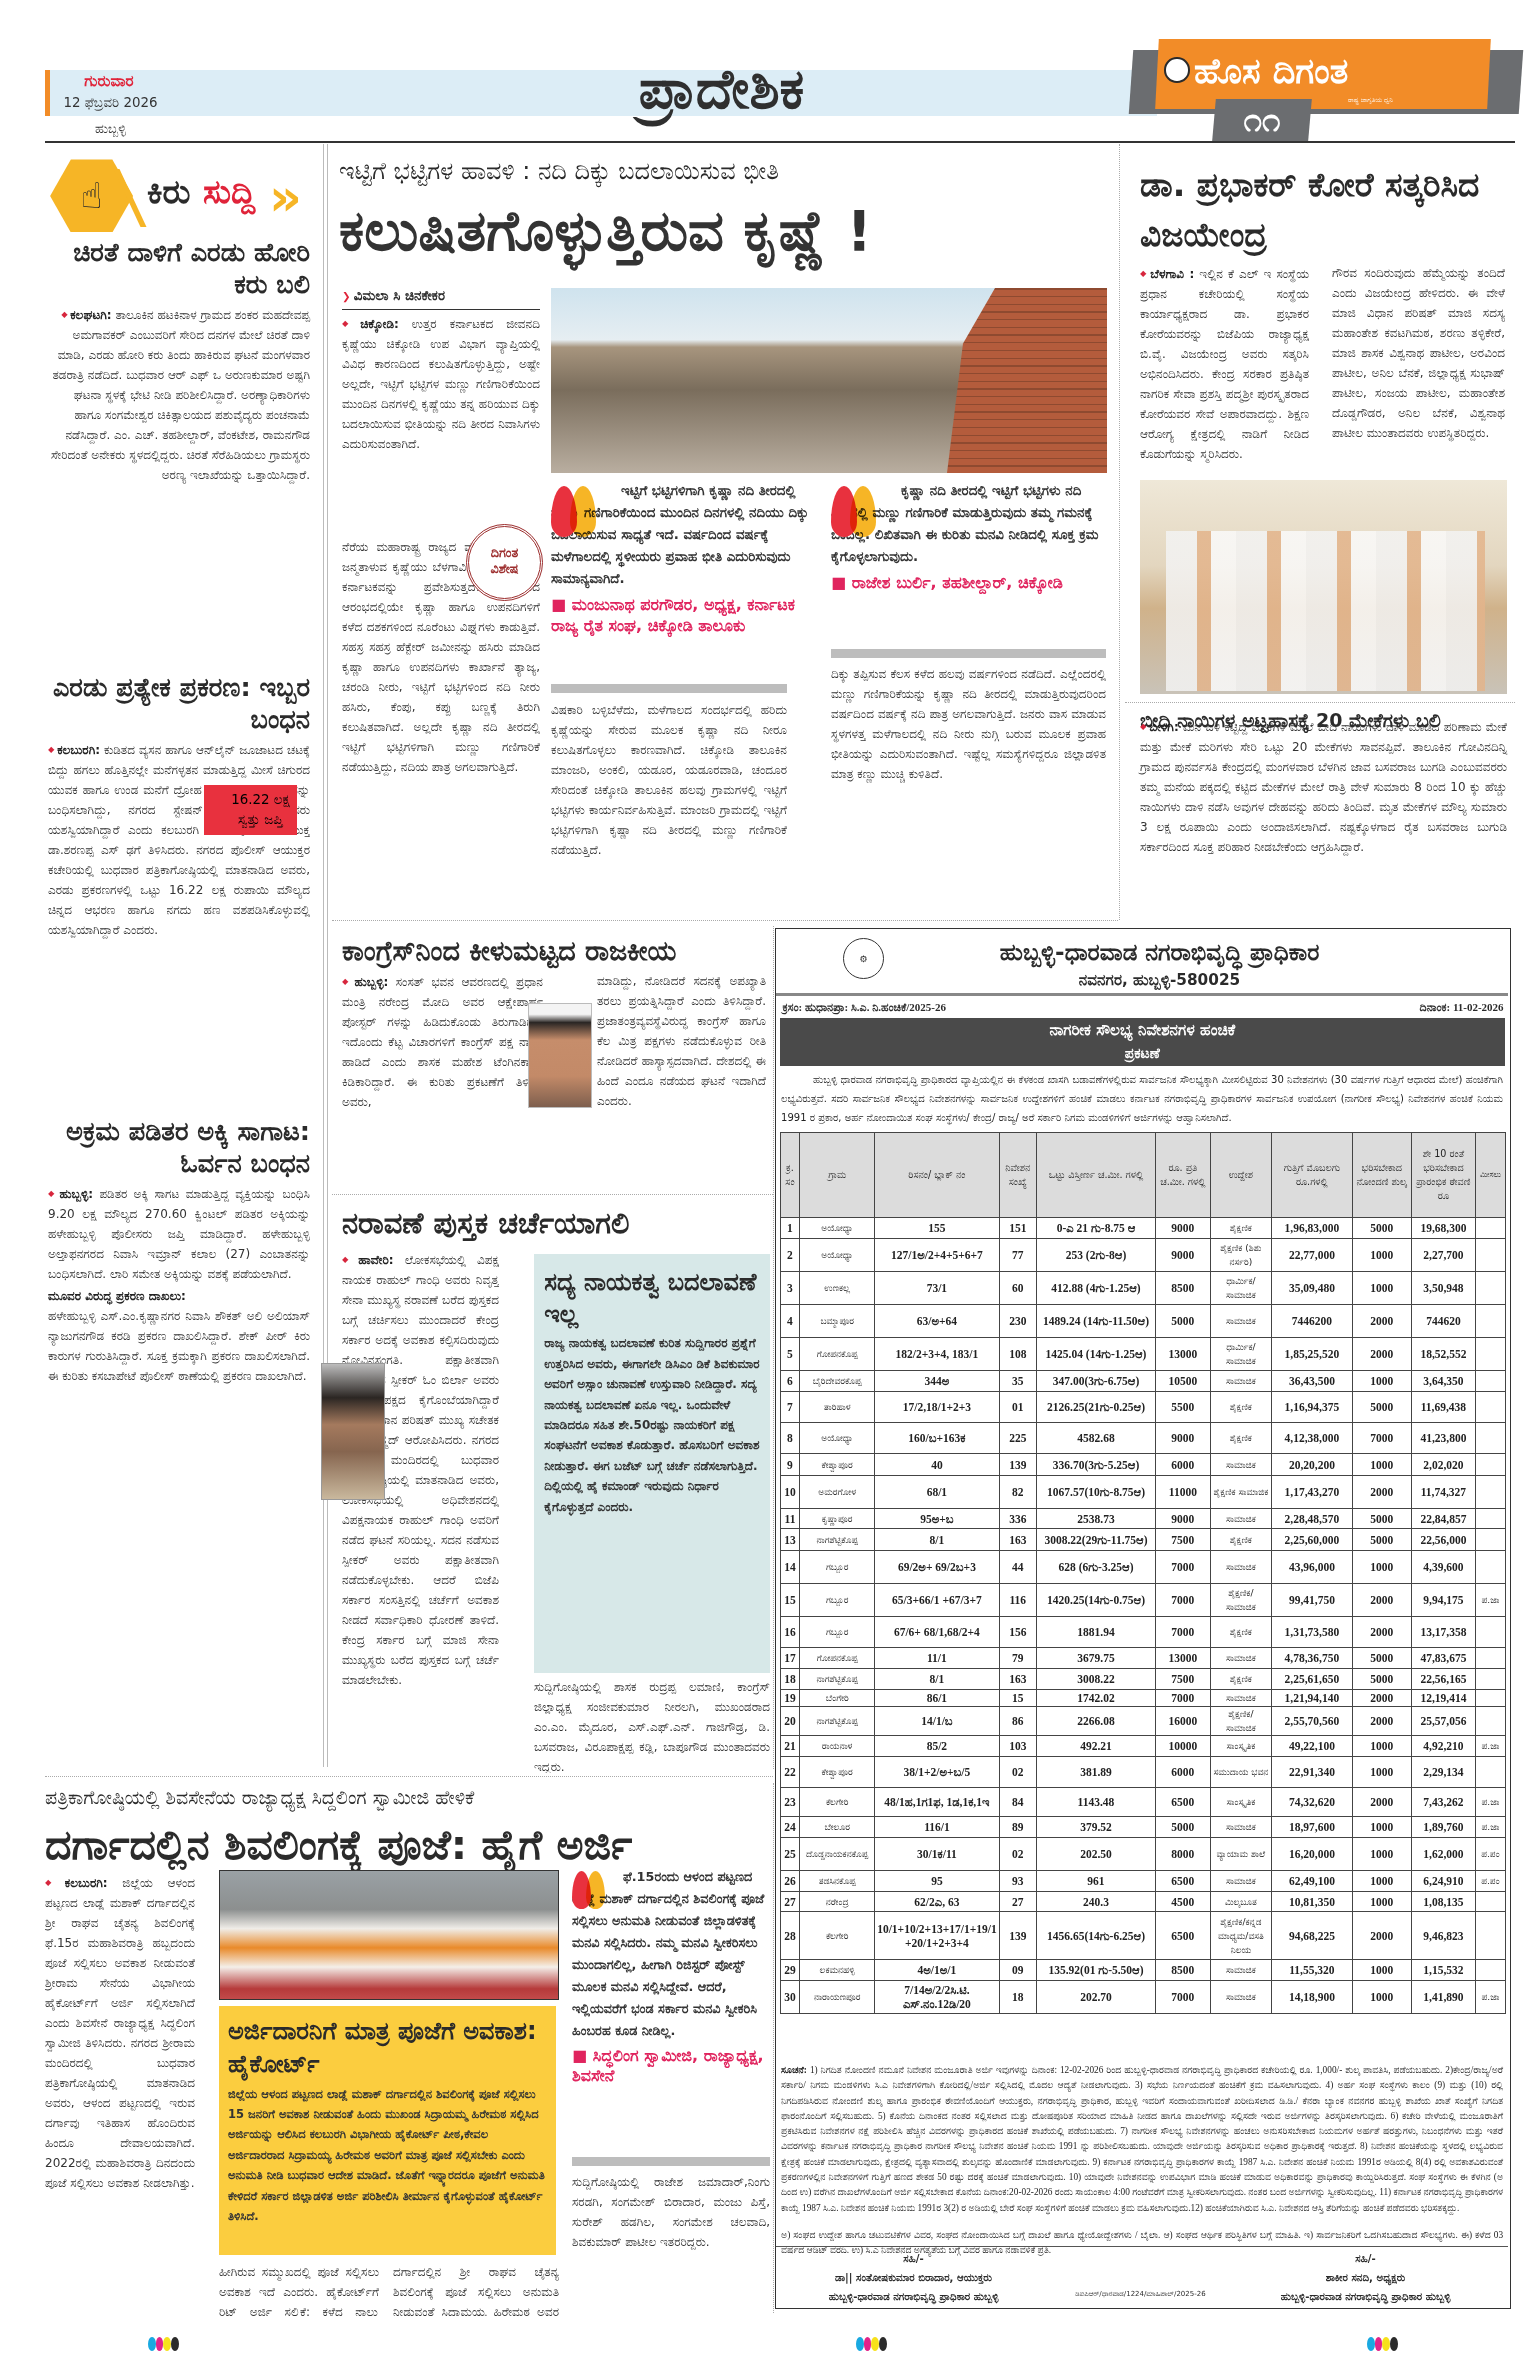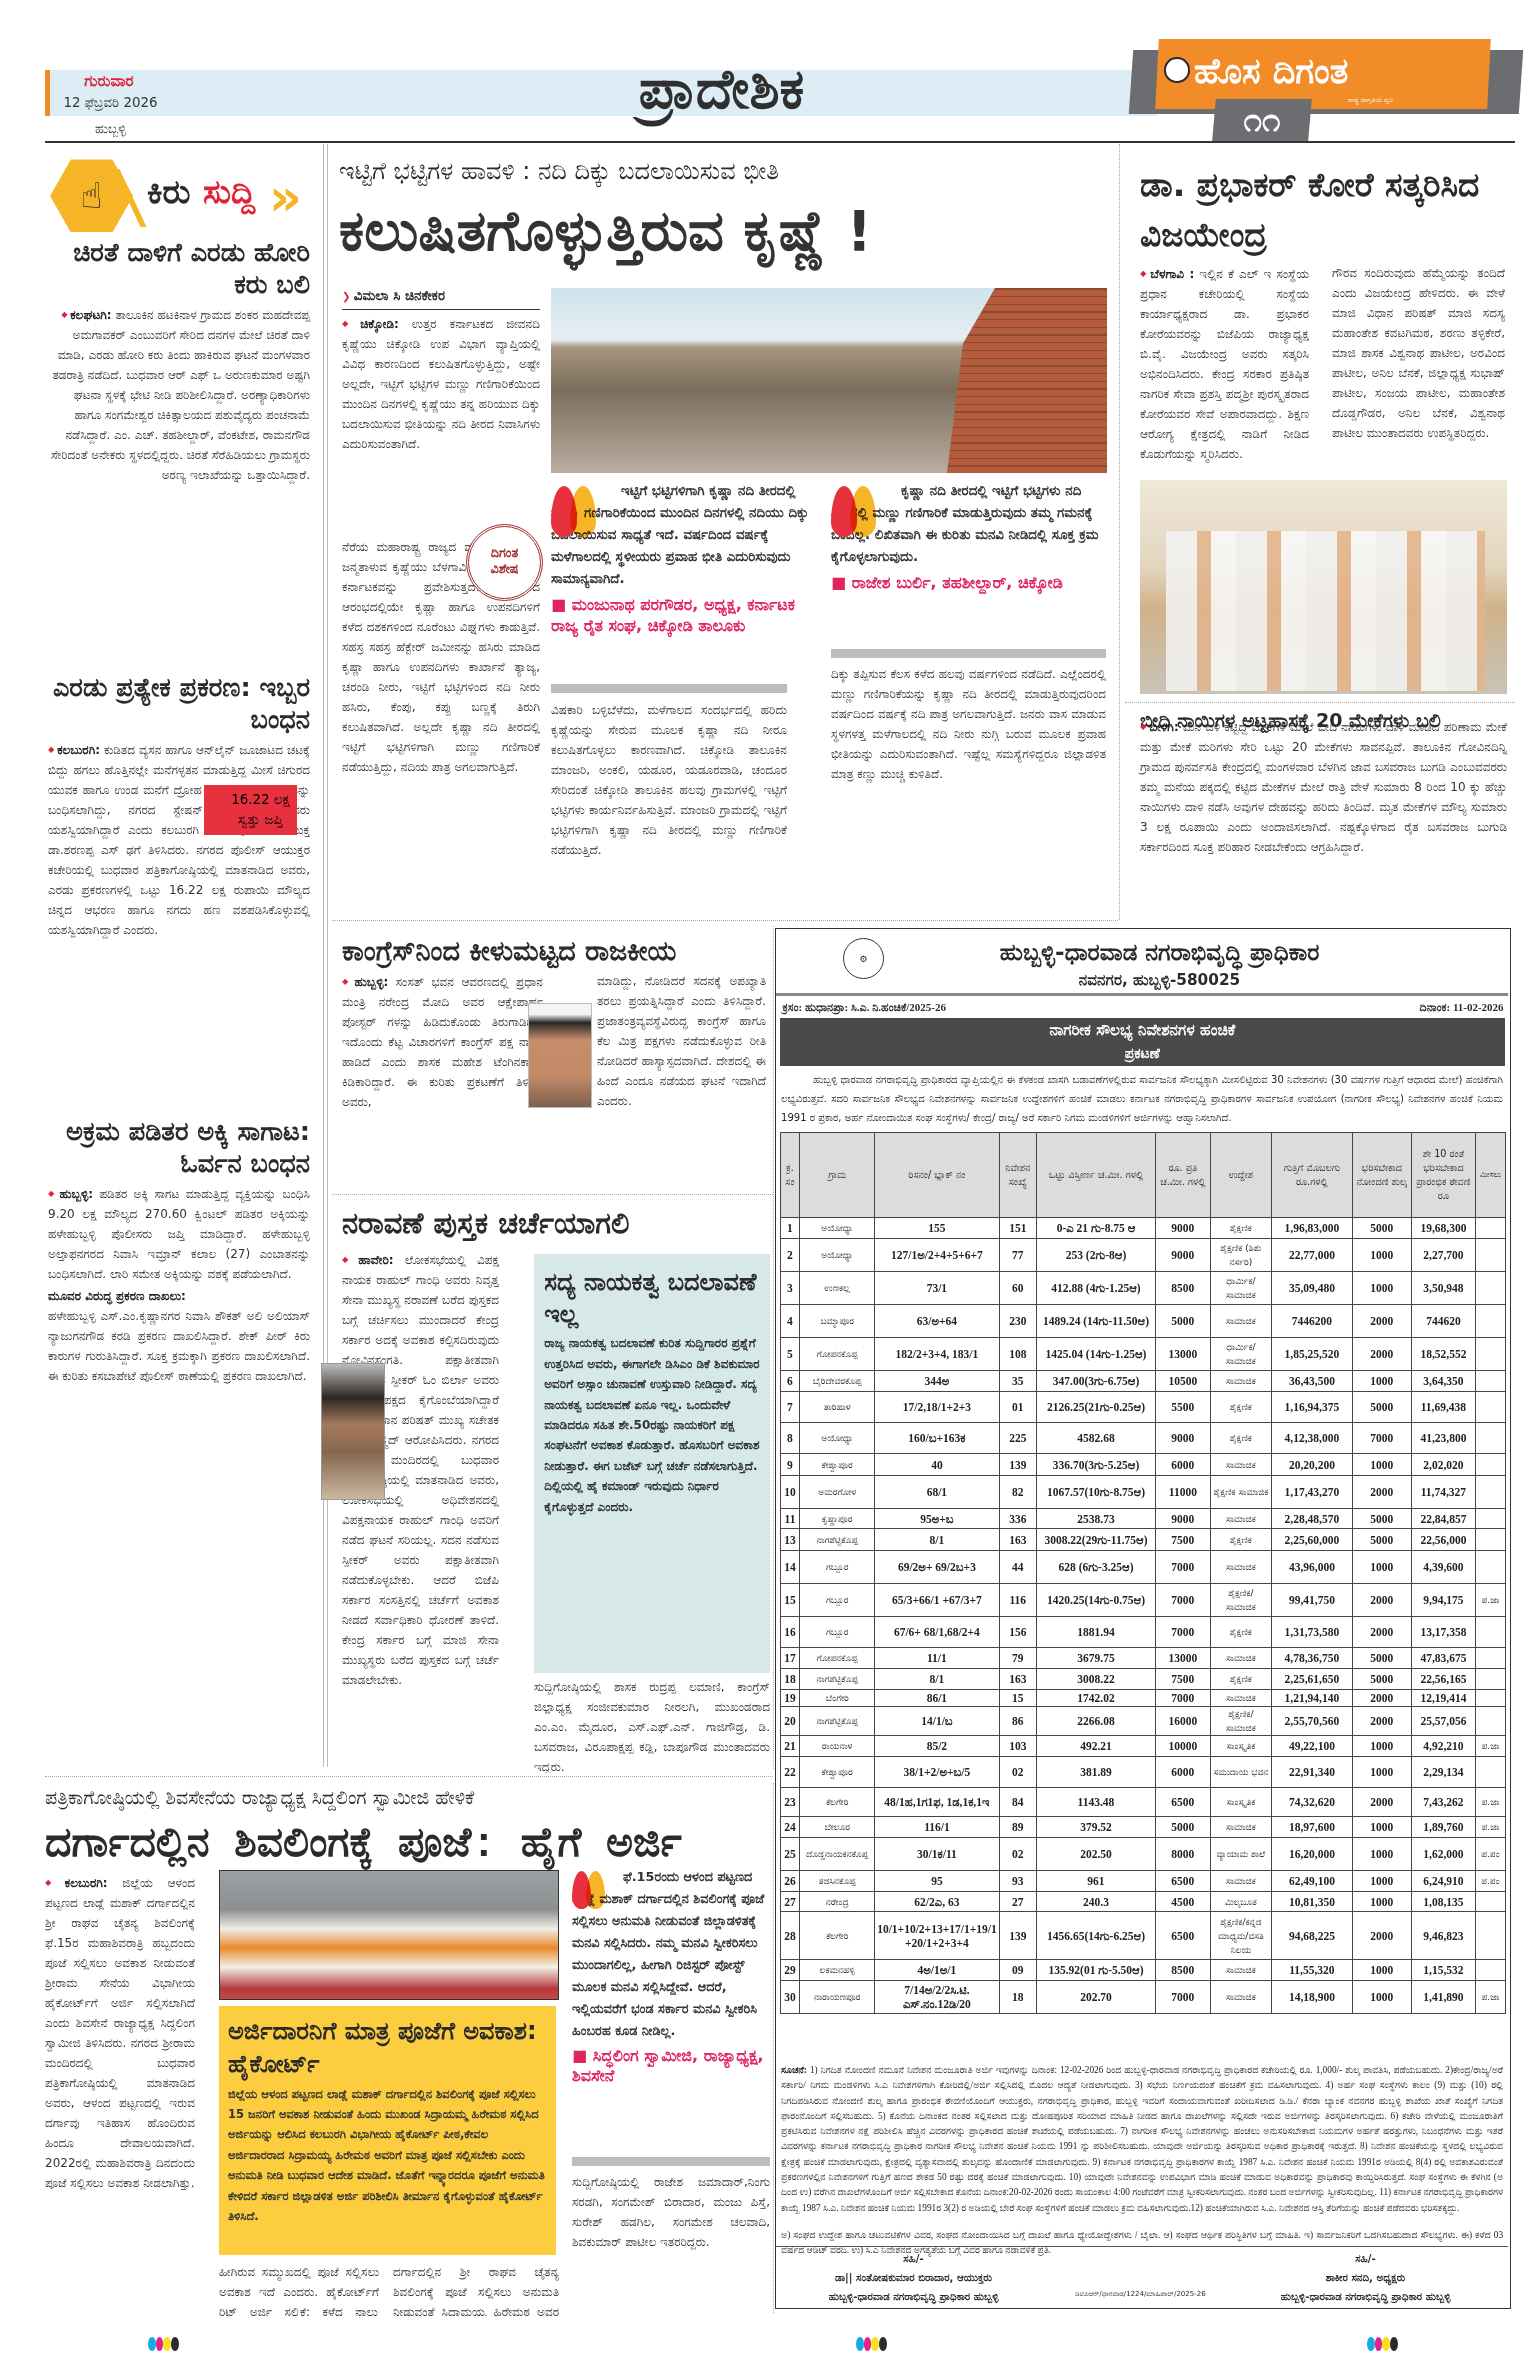--- a/index.html
+++ b/index.html
@@ -159,21 +159,21 @@
 </div>
 <div class="photo" style="left:321px;top:1363px;width:64px;height:137px;background:linear-gradient(180deg,#bdbdbd 0%,#2b2623 25%,#a57a5e 45%,#86654f 65%,#c9b89d 100%);border:0.6px solid #999;"></div>
 <div class="abs" style="left:534px;top:1254px;width:236px;height:419px;background:#d7e8e8;padding:11.5px 10.2px;">
   <div class="hl" style="font-size:24px;line-height:32px;">ಸದ್ಯ ನಾಯಕತ್ವ ಬದಲಾವಣೆ ಇಲ್ಲ</div>
   <div style="font-weight:bold;font-size:12px;line-height:20.4px;margin-top:3.8px;color:#333;">ರಾಜ್ಯ ನಾಯಕತ್ವ ಬದಲಾವಣೆ ಕುರಿತ ಸುದ್ದಿಗಾರರ ಪ್ರಶ್ನೆಗೆ ಉತ್ತರಿಸಿದ ಅವರು, ಈಗಾಗಲೇ ಡಿಸಿಎಂ ಡಿಕೆ ಶಿವಕುಮಾರ ಅವರಿಗೆ ಅಸ್ಸಾಂ ಚುನಾವಣೆ ಉಸ್ತುವಾರಿ ನೀಡಿದ್ದಾರೆ. ಸದ್ಯ ನಾಯಕತ್ವ ಬದಲಾವಣೆ ಏನೂ ಇಲ್ಲ. ಒಂದುವೇಳೆ ಮಾಡಿದರೂ ಸಹಿತ ಶೇ.50ರಷ್ಟು ನಾಯಕರಿಗೆ ಪಕ್ಷ ಸಂಘಟನೆಗೆ ಅವಕಾಶ ಕೊಡುತ್ತಾರೆ. ಹೊಸಬರಿಗೆ ಅವಕಾಶ ನೀಡುತ್ತಾರೆ. ಈಗ ಬಜೆಟ್ ಬಗ್ಗೆ ಚರ್ಚೆ ನಡೆಸಲಾಗುತ್ತಿದೆ. ದಿಲ್ಲಿಯಲ್ಲಿ ಹೈ ಕಮಾಂಡ್ ಇರುವುದು ನಿರ್ಧಾರ ಕೈಗೊಳ್ಳುತ್ತದೆ ಎಂದರು.</div>
 </div>
 <div class="abs body-text" style="left:534px;top:1677px;width:236px;height:96px;overflow:hidden;">ಸುದ್ದಿಗೋಷ್ಠಿಯಲ್ಲಿ ಶಾಸಕ ರುದ್ರಪ್ಪ ಲಮಾಣಿ, ಕಾಂಗ್ರೆಸ್ ಜಿಲ್ಲಾಧ್ಯಕ್ಷ ಸಂಜೀವಕುಮಾರ ನೀರಲಗಿ, ಮುಖಂಡರಾದ ಎಂ.ಎಂ. ಮೈದೂರ, ಎಸ್.ಎಫ್.ಎನ್. ಗಾಜಿಗೌಡ್ರ, ಡಿ. ಬಸವರಾಜ, ವಿರೂಪಾಕ್ಷಪ್ಪ ಕಡ್ಲಿ, ಬಾಪೂಗೌಡ ಮುಂತಾದವರು ಇದ್ದರು.</div>
 
 <div class="hdots" style="left:45px;top:1776px;width:728px;"></div>
 <div class="abs hl" style="left:45px;top:1783px;width:728px;font-size:19px;font-weight:normal;line-height:28px;">ಪತ್ರಿಕಾಗೋಷ್ಠಿಯಲ್ಲಿ ಶಿವಸೇನೆಯ ರಾಜ್ಯಾಧ್ಯಕ್ಷ ಸಿದ್ದಲಿಂಗ ಸ್ವಾಮೀಜಿ ಹೇಳಿಕೆ</div>
-<div class="abs hl" style="left:45px;top:1816px;width:728px;font-size:41px;line-height:58px;font-family:Liberation Mono, monospace;">ದರ್ಗಾದಲ್ಲಿನ ಶಿವಲಿಂಗಕ್ಕೆ ಪೂಜೆ: ಹೈಗೆ ಅರ್ಜಿ</div>
+<div class="abs hl" style="left:45px;top:1816px;width:728px;font-size:41px;line-height:58px;">ದರ್ಗಾದಲ್ಲಿನ ಶಿವಲಿಂಗಕ್ಕೆ ಪೂಜೆ: ಹೈಗೆ ಅರ್ಜಿ</div>
 
 <div class="abs body-text" style="left:45px;top:1872px;width:150px;height:447px;overflow:hidden;">
   <span class="dateline">ಕಲಬುರಗಿ:</span> <span>ಜಿಲ್ಲೆಯ ಆಳಂದ ಪಟ್ಟಣದ ಲಾಡ್ಲೆ ಮಶಾಕ್ ದರ್ಗಾದಲ್ಲಿನ ಶ್ರೀ ರಾಘವ ಚೈತನ್ಯ ಶಿವಲಿಂಗಕ್ಕೆ ಫೆ.15ರ ಮಹಾಶಿವರಾತ್ರಿ ಹಬ್ಬದಂದು ಪೂಜೆ ಸಲ್ಲಿಸಲು ಅವಕಾಶ ನೀಡುವಂತೆ ಶ್ರೀರಾಮ ಸೇನೆಯ ವಿಭಾಗೀಯ ಹೈಕೋರ್ಟ್‌ಗೆ ಅರ್ಜಿ ಸಲ್ಲಿಸಲಾಗಿದೆ ಎಂದು ಶಿವಸೇನೆ ರಾಜ್ಯಾಧ್ಯಕ್ಷ ಸಿದ್ಧಲಿಂಗ ಸ್ವಾಮೀಜಿ ತಿಳಿಸಿದರು. ನಗರದ ಶ್ರೀರಾಮ ಮಂದಿರದಲ್ಲಿ ಬುಧವಾರ ಪತ್ರಿಕಾಗೋಷ್ಠಿಯಲ್ಲಿ ಮಾತನಾಡಿದ ಅವರು, ಆಳಂದ ಪಟ್ಟಣದಲ್ಲಿ ಇರುವ ದರ್ಗಾವು ಇತಿಹಾಸ ಹೊಂದಿರುವ ಹಿಂದೂ ದೇವಾಲಯವಾಗಿದೆ. 2022ರಲ್ಲಿ ಮಹಾಶಿವರಾತ್ರಿ ದಿನದಂದು ಪೂಜೆ ಸಲ್ಲಿಸಲು ಅವಕಾಶ ನೀಡಲಾಗಿತ್ತು.</span>
 </div>
 <div class="photo" style="left:219px;top:1870px;width:340px;height:130px;background:linear-gradient(180deg,#9aa1a5 0%,#8c8f8f 30%,#f0ede8 45%,#e98a2a 60%,#f4efe9 75%,#b63a3a 92%,#c34a4a 100%);border:0.6px solid #333;"></div>
 <div class="abs" style="left:219px;top:2006px;width:337px;height:249px;background:#fbcd3f;padding:9px 9px;">
   <div class="hl" style="font-size:24px;line-height:33px;">ಅರ್ಜಿದಾರನಿಗೆ ಮಾತ್ರ ಪೂಜೆಗೆ ಅವಕಾಶ: ಹೈಕೋರ್ಟ್</div>
   <div style="font-weight:bold;font-size:11.5px;line-height:20.4px;color:#333;margin-top:2.6px;">ಜಿಲ್ಲೆಯ ಆಳಂದ ಪಟ್ಟಣದ ಲಾಡ್ಲೆ ಮಶಾಕ್ ದರ್ಗಾದಲ್ಲಿನ ಶಿವಲಿಂಗಕ್ಕೆ ಪೂಜೆ ಸಲ್ಲಿಸಲು 15 ಜನರಿಗೆ ಅವಕಾಶ ನೀಡುವಂತೆ ಹಿಂದು ಮುಖಂಡ ಸಿದ್ರಾಯಮ್ಮ ಹಿರೇಮಠ ಸಲ್ಲಿಸಿದ ಅರ್ಜಿಯನ್ನು ಆಲಿಸಿದ ಕಲಬುರಗಿ ವಿಭಾಗೀಯ ಹೈಕೋರ್ಟ್ ಪೀಠ,ಕೇವಲ ಅರ್ಜಿದಾರರಾದ ಸಿದ್ರಾಮಯ್ಯ ಹಿರೇಮಠ ಅವರಿಗೆ ಮಾತ್ರ ಪೂಜೆ ಸಲ್ಲಿಸಬೇಕು ಎಂದು ಅನುಮತಿ ನೀಡಿ ಬುಧವಾರ ಆದೇಶ ಮಾಡಿದೆ. ಜೊತೆಗೆ ಇನ್ನ್ಯಾರದರೂ ಪೂಜೆಗೆ ಅನುಮತಿ ಕೇಳಿದರೆ ಸರ್ಕಾರ ಜಿಲ್ಲಾಡಳಿತ ಅರ್ಜಿ ಪರಿಶೀಲಿಸಿ ತೀರ್ಮಾನ ಕೈಗೊಳ್ಳುವಂತೆ ಹೈಕೋರ್ಟ್ ತಿಳಿಸಿದೆ.</div>
 </div>
 <div class="abs" style="left:572px;top:1866px;width:198px;">

